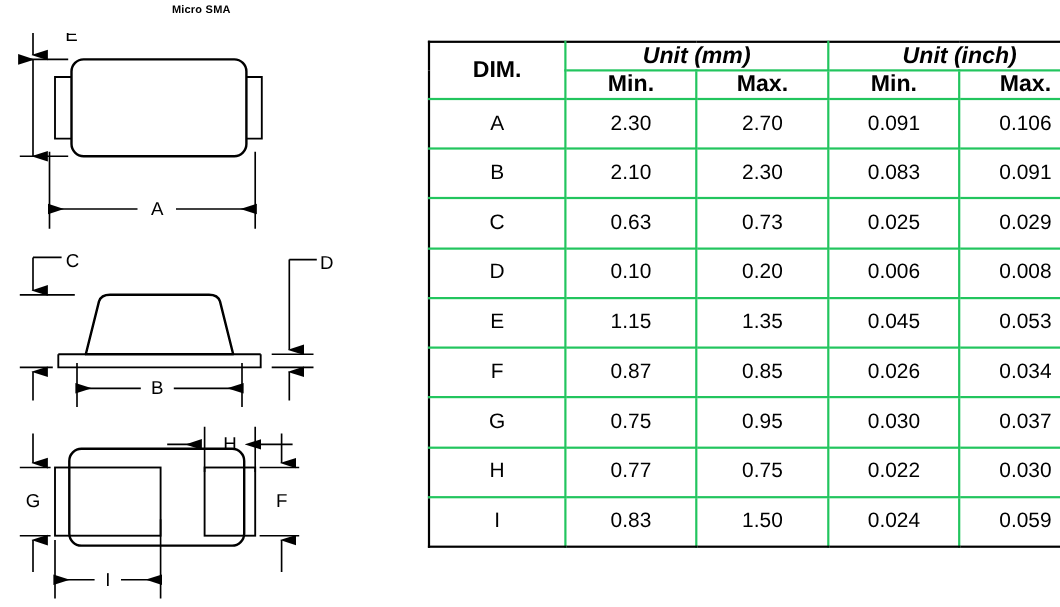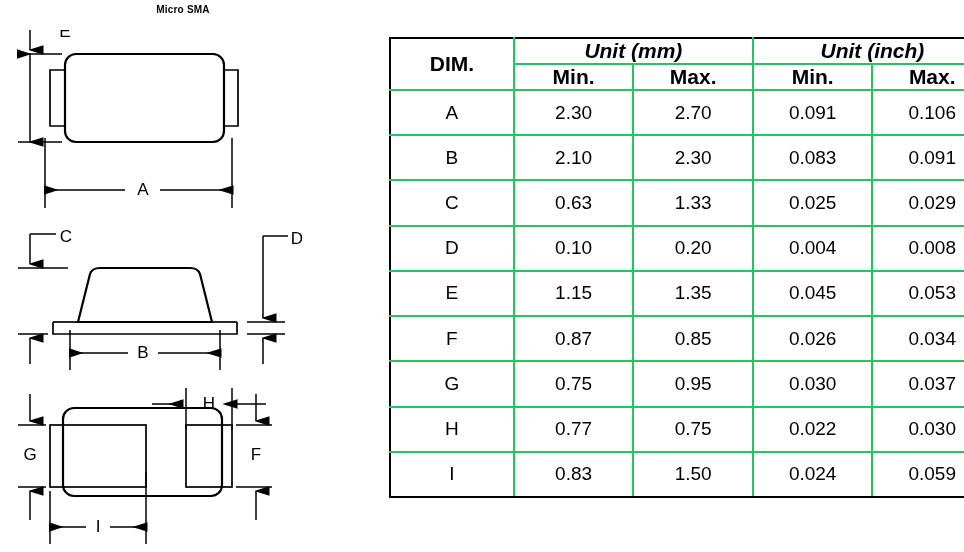--- a/index.html
+++ b/index.html
@@ -247,29 +247,29 @@
         <tr>
           <td class="thick-left">B</td>
           <td class="">2.10</td>
           <td class="">2.30</td>
           <td class="thick-left">0.083</td>
           <td class="thick-right">0.091</td>
         </tr>
         <tr>
           <td class="thick-left">C</td>
           <td class="">0.63</td>
-          <td class="">1.33</td>
+          <td class="">0.73</td>
           <td class="thick-left">0.025</td>
           <td class="thick-right">0.029</td>
         </tr>
         <tr>
           <td class="thick-left">D</td>
           <td class="">0.10</td>
           <td class="">0.20</td>
-          <td class="thick-left">0.004</td>
+          <td class="thick-left">0.006</td>
           <td class="thick-right">0.008</td>
         </tr>
         <tr>
           <td class="thick-left">E</td>
           <td class="">1.15</td>
           <td class="">1.35</td>
           <td class="thick-left">0.045</td>
           <td class="thick-right">0.053</td>
         </tr>
         <tr>

